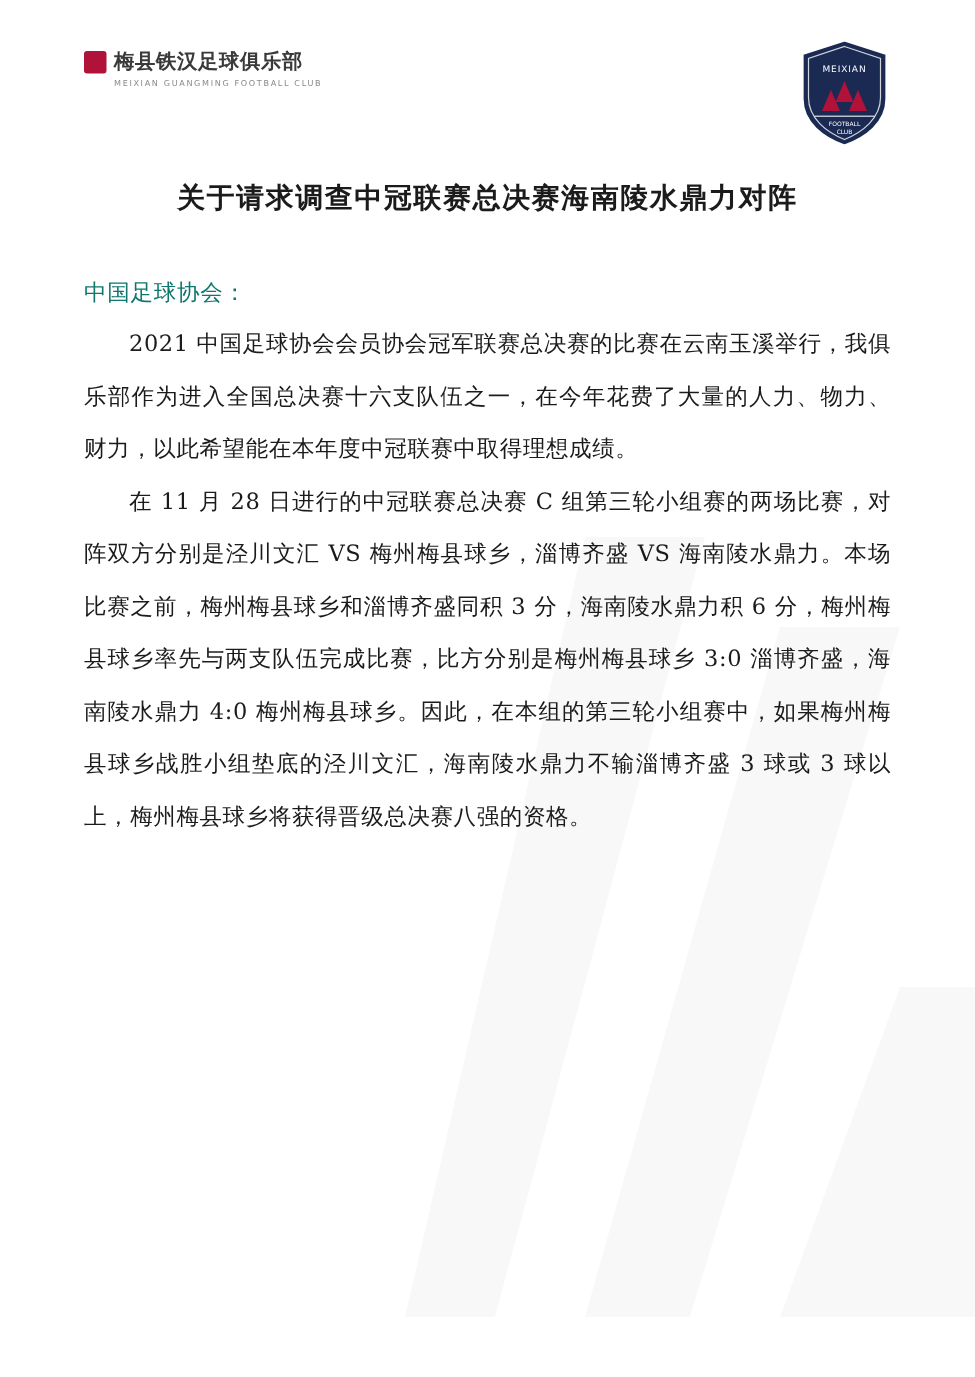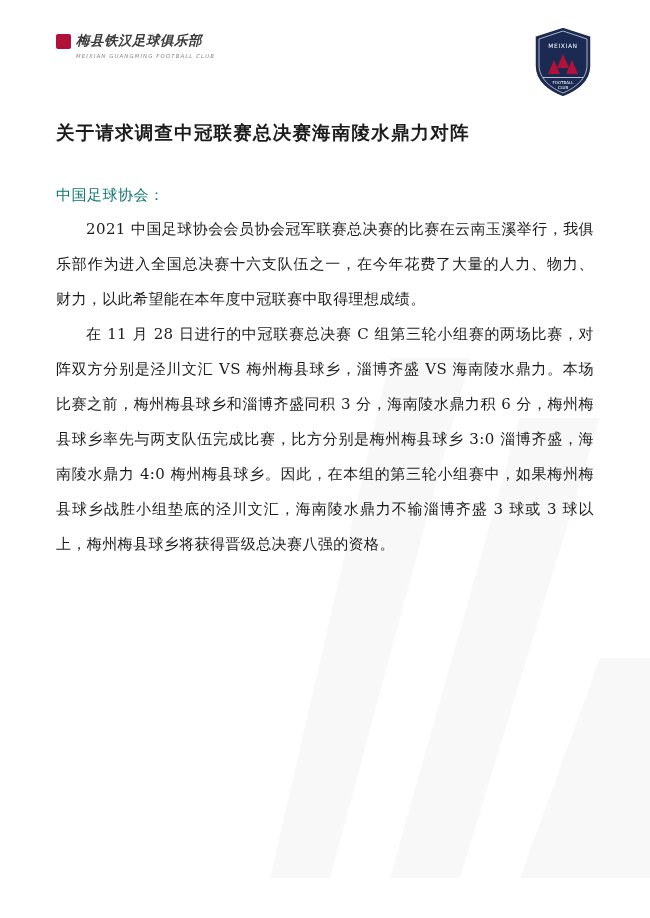--- a/index.html
+++ b/index.html
@@ -42,21 +42,20 @@
     display: flex;
     align-items: flex-start;
     justify-content: space-between;
     height: 74px;
   }
   .brand {
     display: flex;
     flex-direction: column;
     justify-content: flex-end;
     padding-top: 6px;
-    font-style: italic;
   }
   .brand-cn {
     display: flex;
     align-items: center;
   }
   .brand-badge {
     width: 15px;
     height: 15px;
     background: #b0123a;
     border-radius: 2px;
@@ -84,20 +83,21 @@
   .crest {
     width: 62px;
     height: 72px;
     position: relative;
     flex: none;
   }
 
   
   .title-block {
     margin-top: 14px;
+    text-align: center;
   }
   .title-line {
     font-family: "DejaVu Serif", "Liberation Serif", serif;
     font-weight: bold;
     font-size: 18.5px;
     letter-spacing: 1.2px;
     line-height: 38px;
     color: #1b1b1b;
   }
 

